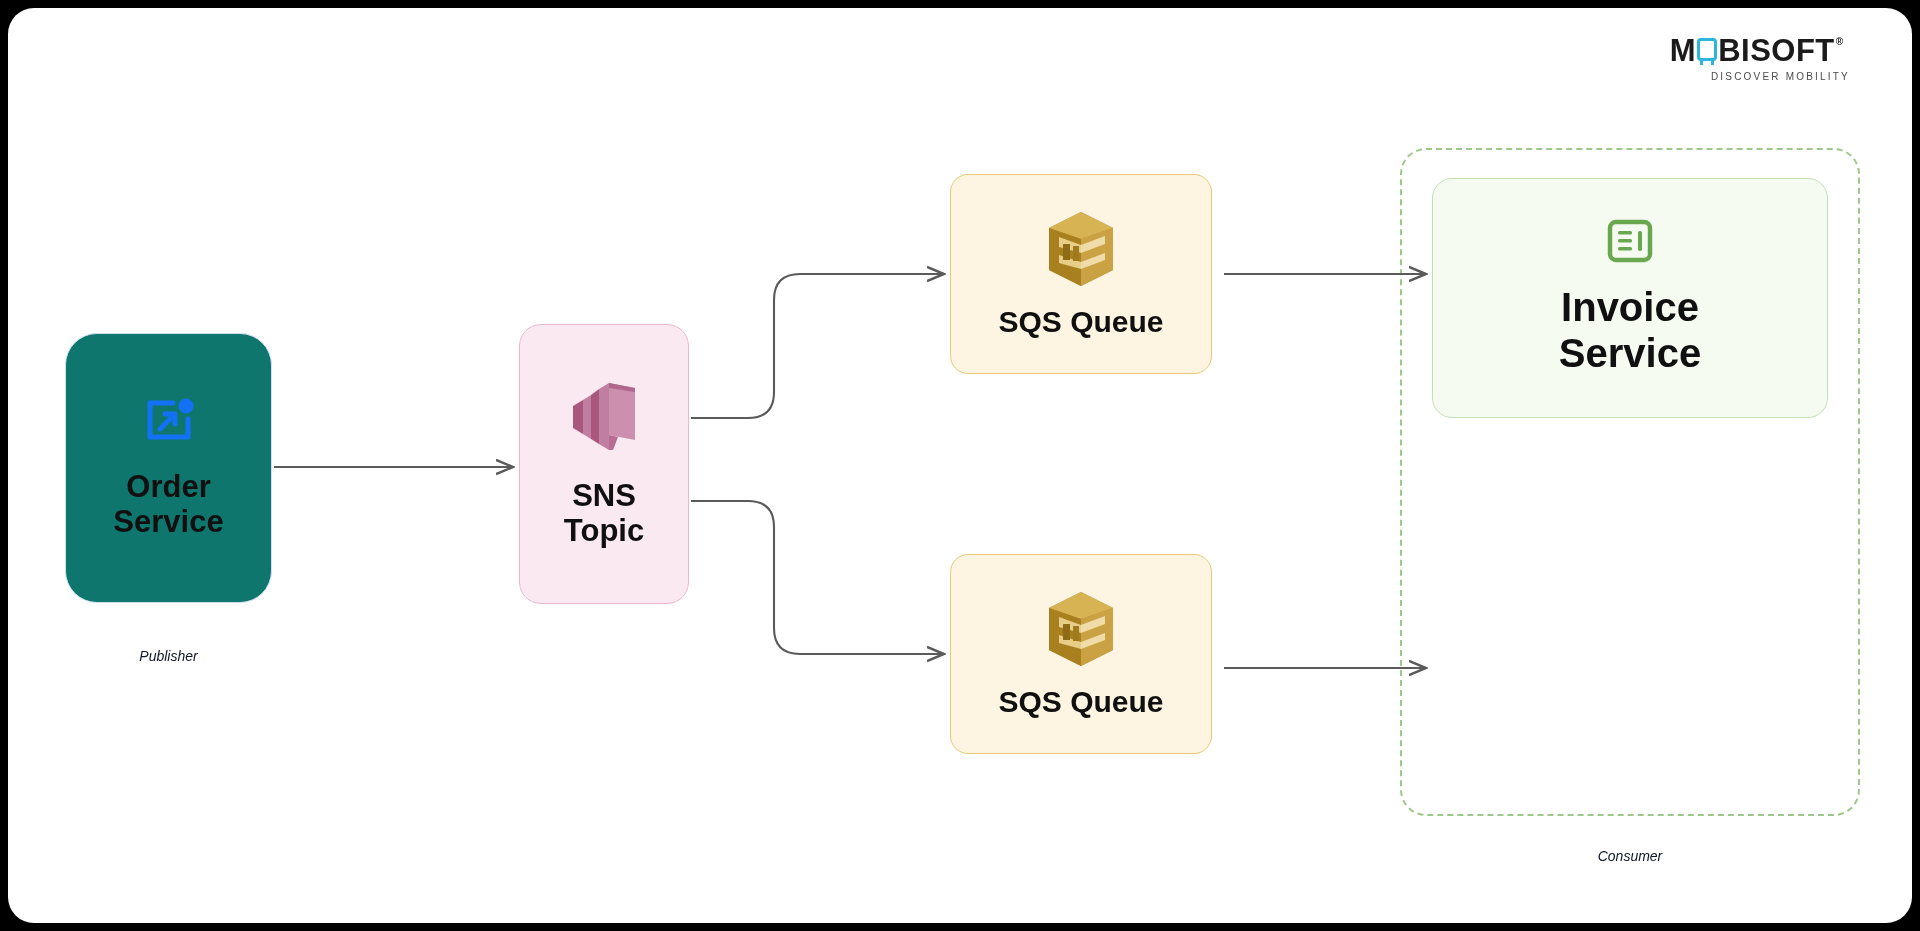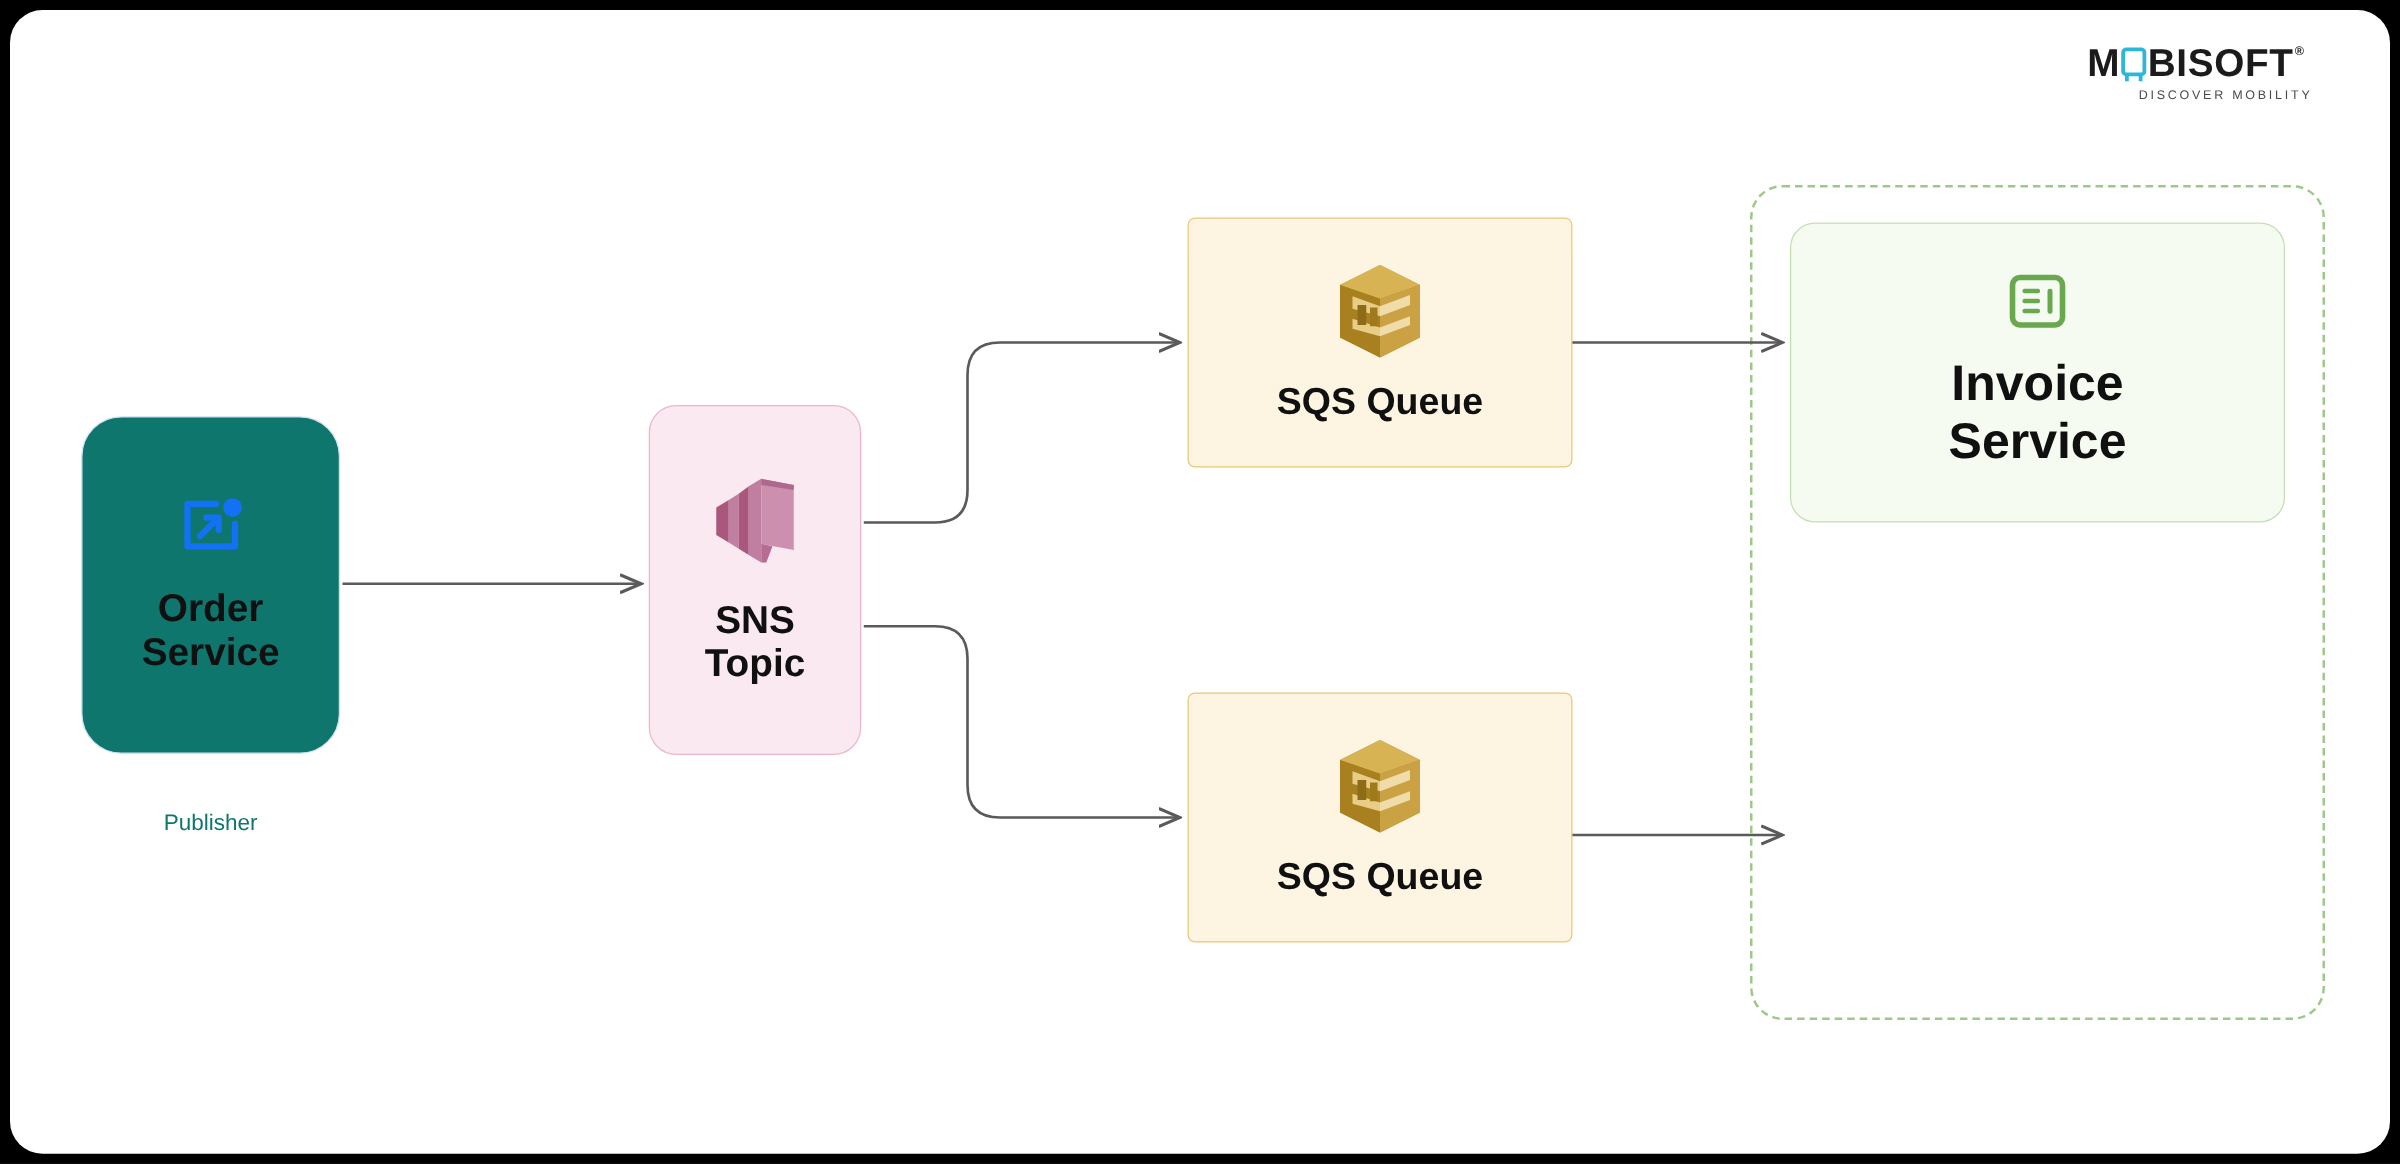--- a/index.html
+++ b/index.html
@@ -82,22 +82,22 @@
   }
   #node-order .node-label { font-size: 31px; margin-top: 26px; }
 
   #node-sns {
     left: 511px; top: 316px; width: 170px; height: 280px;
     background: #fbe9f1; border: 1.6px solid #eab8ce; border-radius: 22px;
   }
   #node-sns .node-label { font-size: 31px; margin-top: 22px; }
 
   .node-sqs {
-    left: 942px; width: 308px; height: 200px;
-    background: #fdf5e2; border: 1.6px solid #e9c877; border-radius: 6px;
+    left: 942px; width: 262px; height: 200px;
+    background: #fdf5e2; border: 1.6px solid #e9c877; border-radius: 18px;
   }
   #node-sqs-top { top: 166px; }
   #node-sqs-bottom { top: 546px; }
   .node-sqs .node-label { font-size: 30px; margin-top: 16px; }
 
   .node-consumer-svc {
     left: 1424px; width: 396px;
     background: #f6fbf2; border: 1.5px solid #c3e0b4; border-radius: 20px;
   }
   #node-invoice { top: 170px; height: 240px; }
@@ -106,22 +106,22 @@
 
   
   #consumer-group {
     position: absolute;
     left: 1392px; top: 140px; width: 460px; height: 668px;
     border: 2px dashed #9ec88a; border-radius: 26px;
   }
 
   
   .caption {
-    position: absolute; font-size: 18px; color: #0f766e;
-    font-weight: 400; text-align: center;
+    position: absolute; font-size: 14px; color: #0f172a;
+    font-weight: 400; text-align: center; font-style: italic;
   }
   #caption-publisher { left: 57px; top: 640px; width: 207px; }
   #caption-consumer { left: 1392px; top: 840px; width: 460px; }
 
   
   .icon { display: block; }
 
   
   #wires {
     position: absolute; left: 0; top: 0; width: 1904px; height: 915px;
@@ -242,14 +242,15 @@
         <rect x="11" y="28" width="14" height="3.6" rx="1.6" fill="#6aa84f"></rect>
         <rect x="31" y="12" width="4" height="20" rx="1.8" fill="#6aa84f"></rect>
       </svg>
     </span>
     <span class="node-label">Invoice
 Service</span>
   </div>
 
 
   <div class="caption" id="caption-publisher">Publisher</div>
+  <div class="caption" id="caption-consumer">Consumer</div>
 
 </div>
 
 </body></html>

